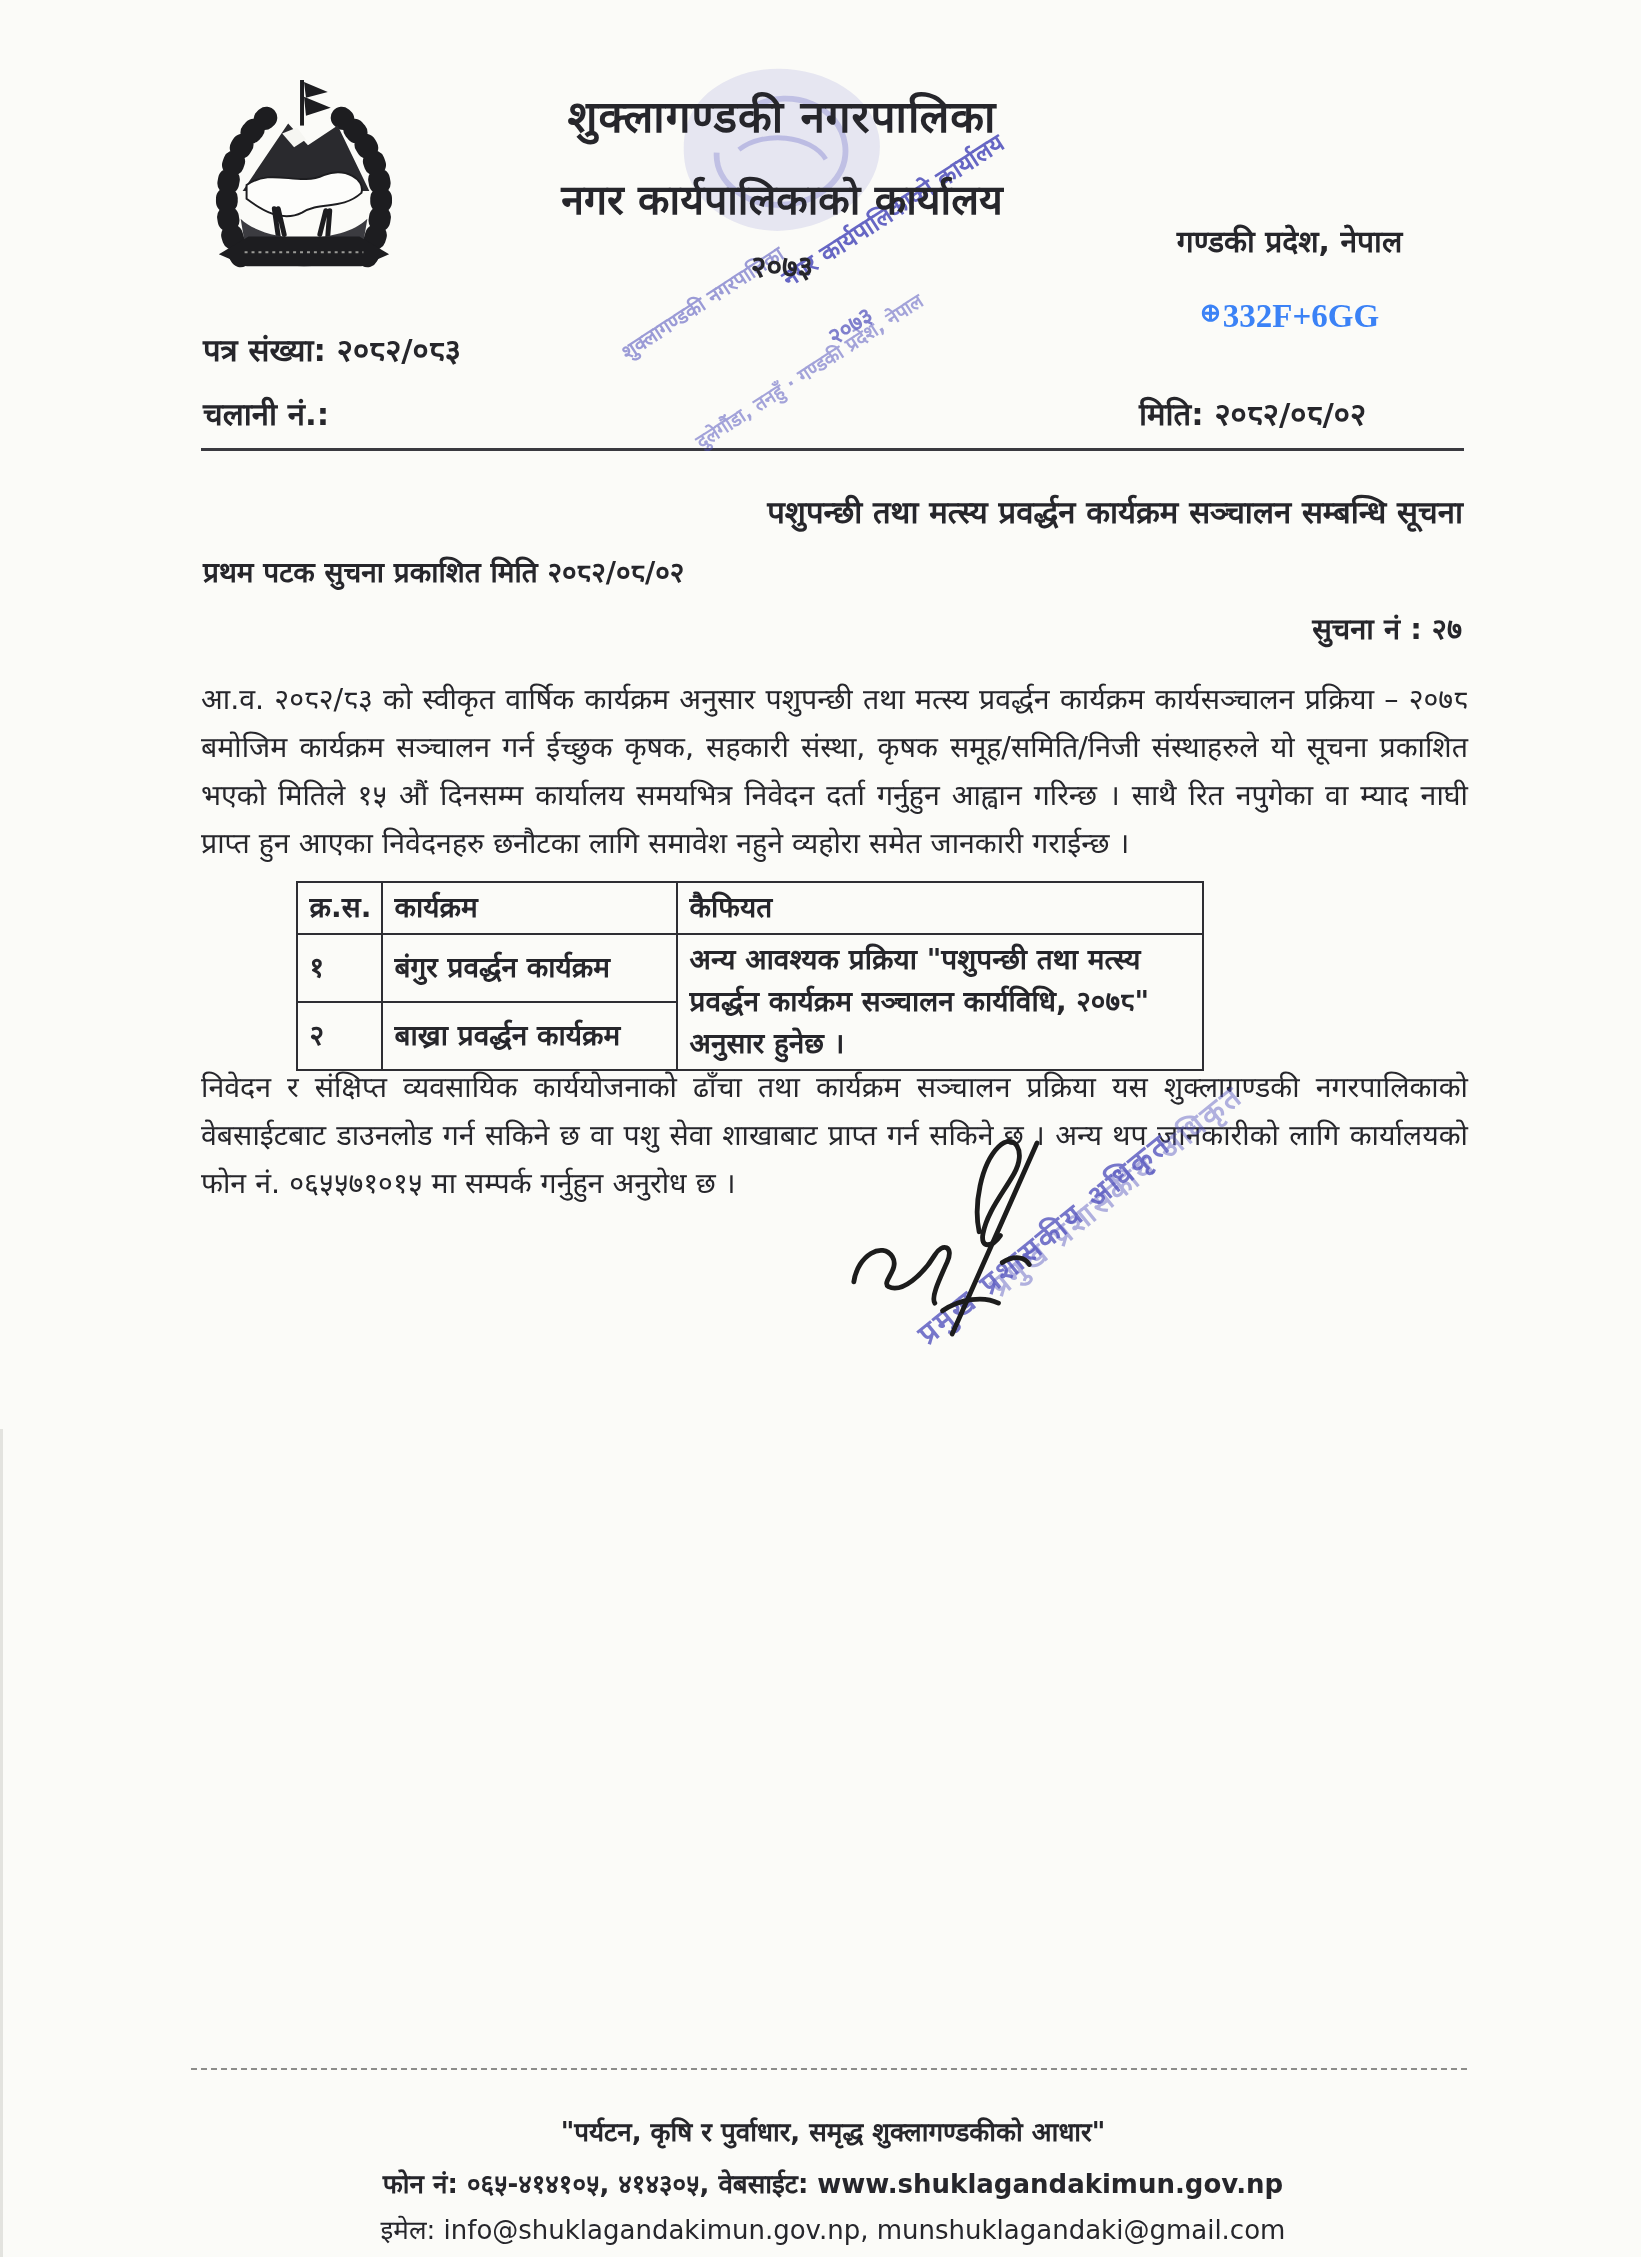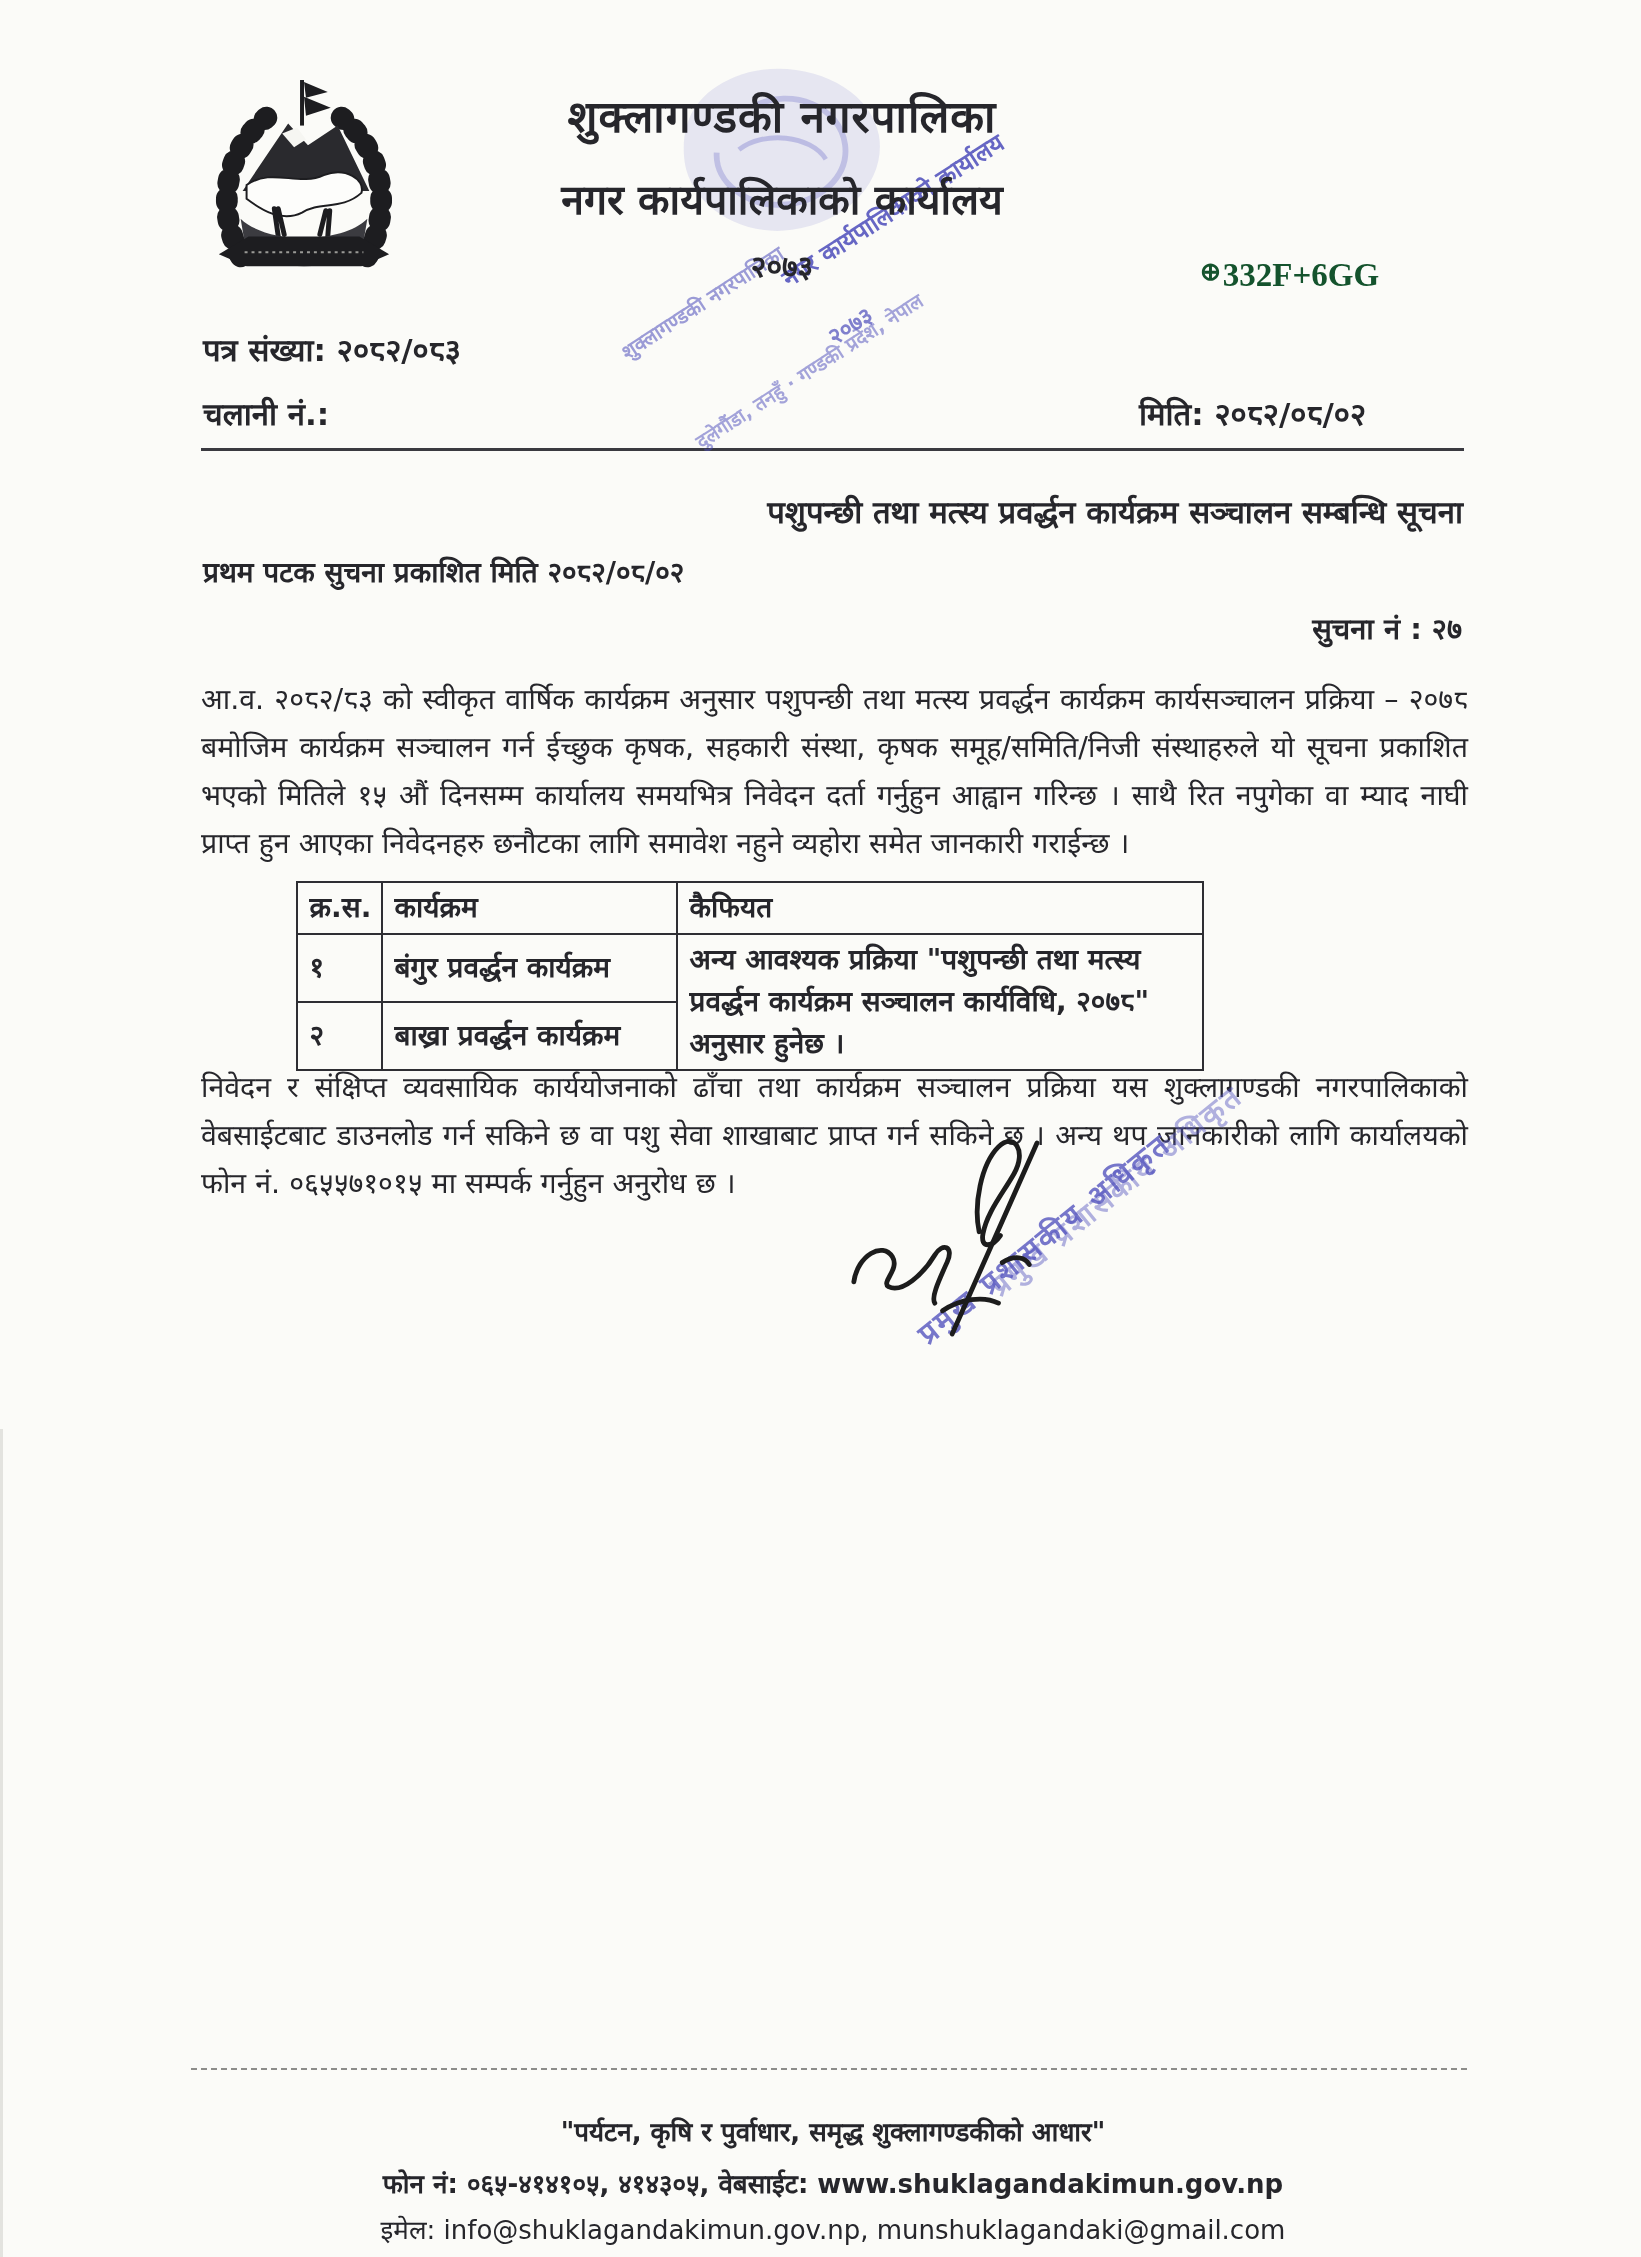--- a/index.html
+++ b/index.html
@@ -13,21 +13,21 @@
   .abs{position:absolute;}
   
   .logo{left:205px;top:68px;width:198px;height:227px;}
   .lh-center{left:386px;top:85px;width:792px;text-align:center;z-index:2;}
   .lh-muni{font-size:44px;font-weight:bold;letter-spacing:1px;}
   .lh-office{font-size:41px;font-weight:bold;margin-top:25px;}
   .lh-addr{font-size:35px;font-weight:bold;margin-top:21px;}
   .lh-year{font-size:30px;font-weight:600;margin-top:19.3px;}
   .lh-right{left:1101px;top:220px;width:377px;text-align:center;z-index:2;}
   .lh-prov{font-size:30px;font-weight:bold;}
-  .lh-plus{font-size:33px;font-weight:bold;margin-top:37px;font-family:"Liberation Serif",serif;color:#14532d;}
+  .lh-plus{font-size:33px;font-weight:bold;margin-top:37px;font-family:"Liberation Serif",serif;color:#3b82f6;}
   .lh-plus .ico{font-size:25px;vertical-align:5.8px;margin-right:1.9px;}
   
   .hstamp{left:618px;top:48px;width:406px;height:348px;z-index:1;pointer-events:none;}
   .hstamp .blob{position:absolute;left:29px;top:9.7px;}
   .hstamp .stxt{position:absolute;color:#4d4dbb;white-space:nowrap;transform:rotate(-33deg);font-weight:600;}
   .hs1{left:145px;top:145px;font-size:24px;opacity:.85;}
   .hs2{left:-9.7px;top:241px;font-size:20px;opacity:.55;}
   .hs3{left:58px;top:309px;font-size:19.3px;opacity:.5;}
   .hs4{left:208px;top:261px;font-size:23px;opacity:.7;}
   
@@ -104,20 +104,21 @@
   <div class="stxt hs4">२०७३</div>
 </div>
 
 <div class="abs lh-center">
   <div class="lh-muni">शुक्लागण्डकी नगरपालिका</div>
   <div class="lh-office">नगर कार्यपालिकाको कार्यालय</div>
   <div class="lh-year">२०७३</div>
 </div>
 
 <div class="abs lh-right">
+  <div class="lh-prov">गण्डकी प्रदेश, नेपाल</div>
   <div class="lh-plus">
     <span class="ico">⊕</span><span>332F+6GG</span>
   </div>
 </div>
 
 <div class="abs meta-letter">पत्र संख्या: २०८२/०८३</div>
 <div class="abs meta-dispatch">चलानी नं.:</div>
 <div class="abs meta-date">मिति: २०८२/०८/०२</div>
 <div class="abs rule"></div>
 

